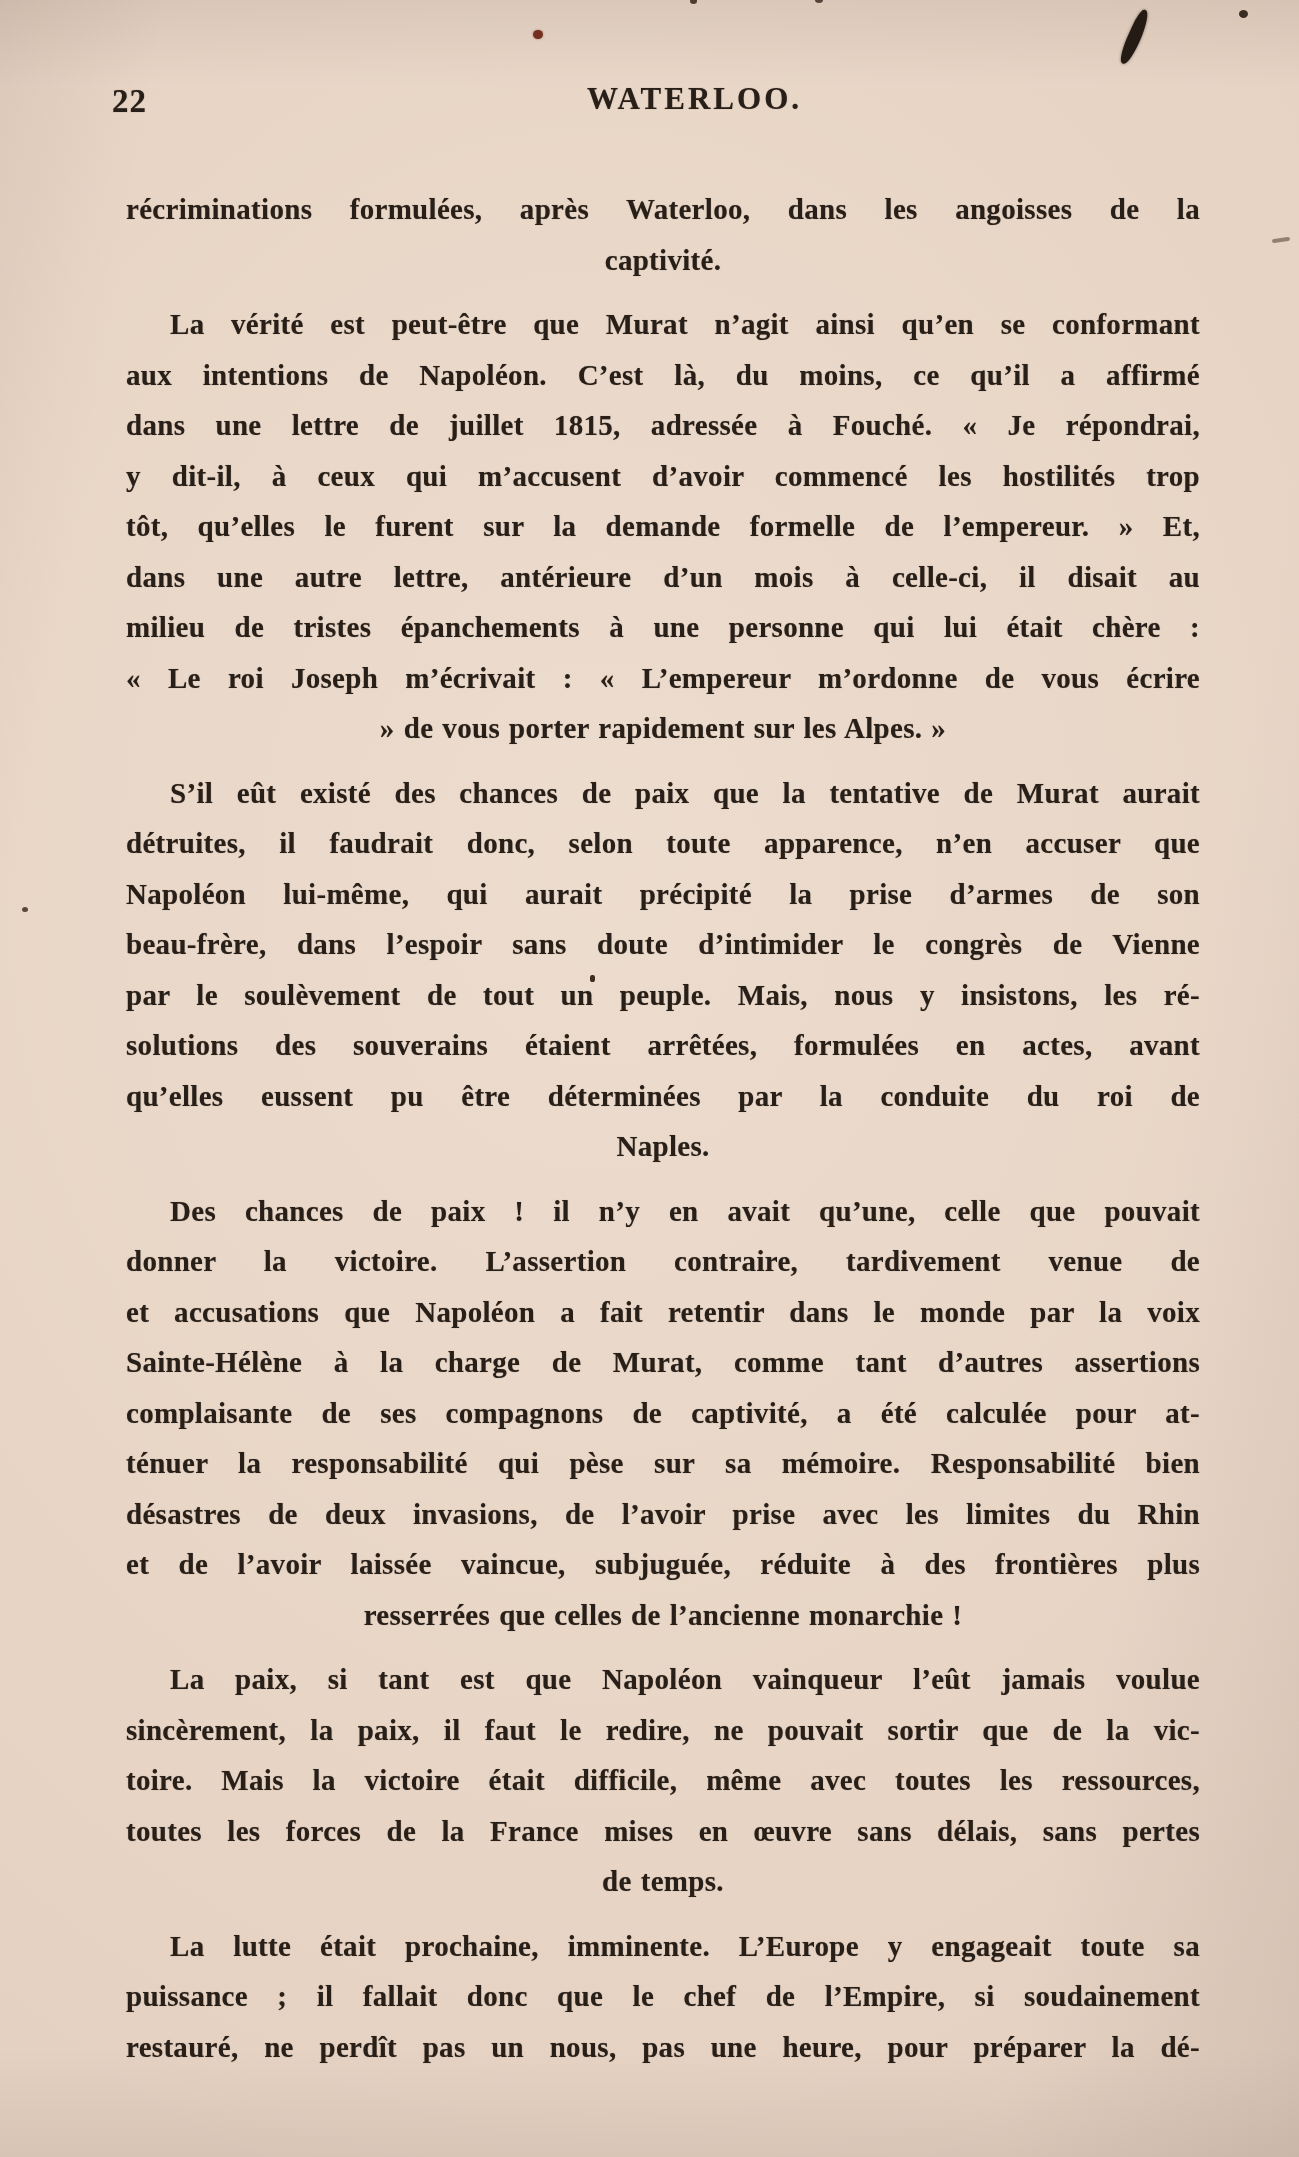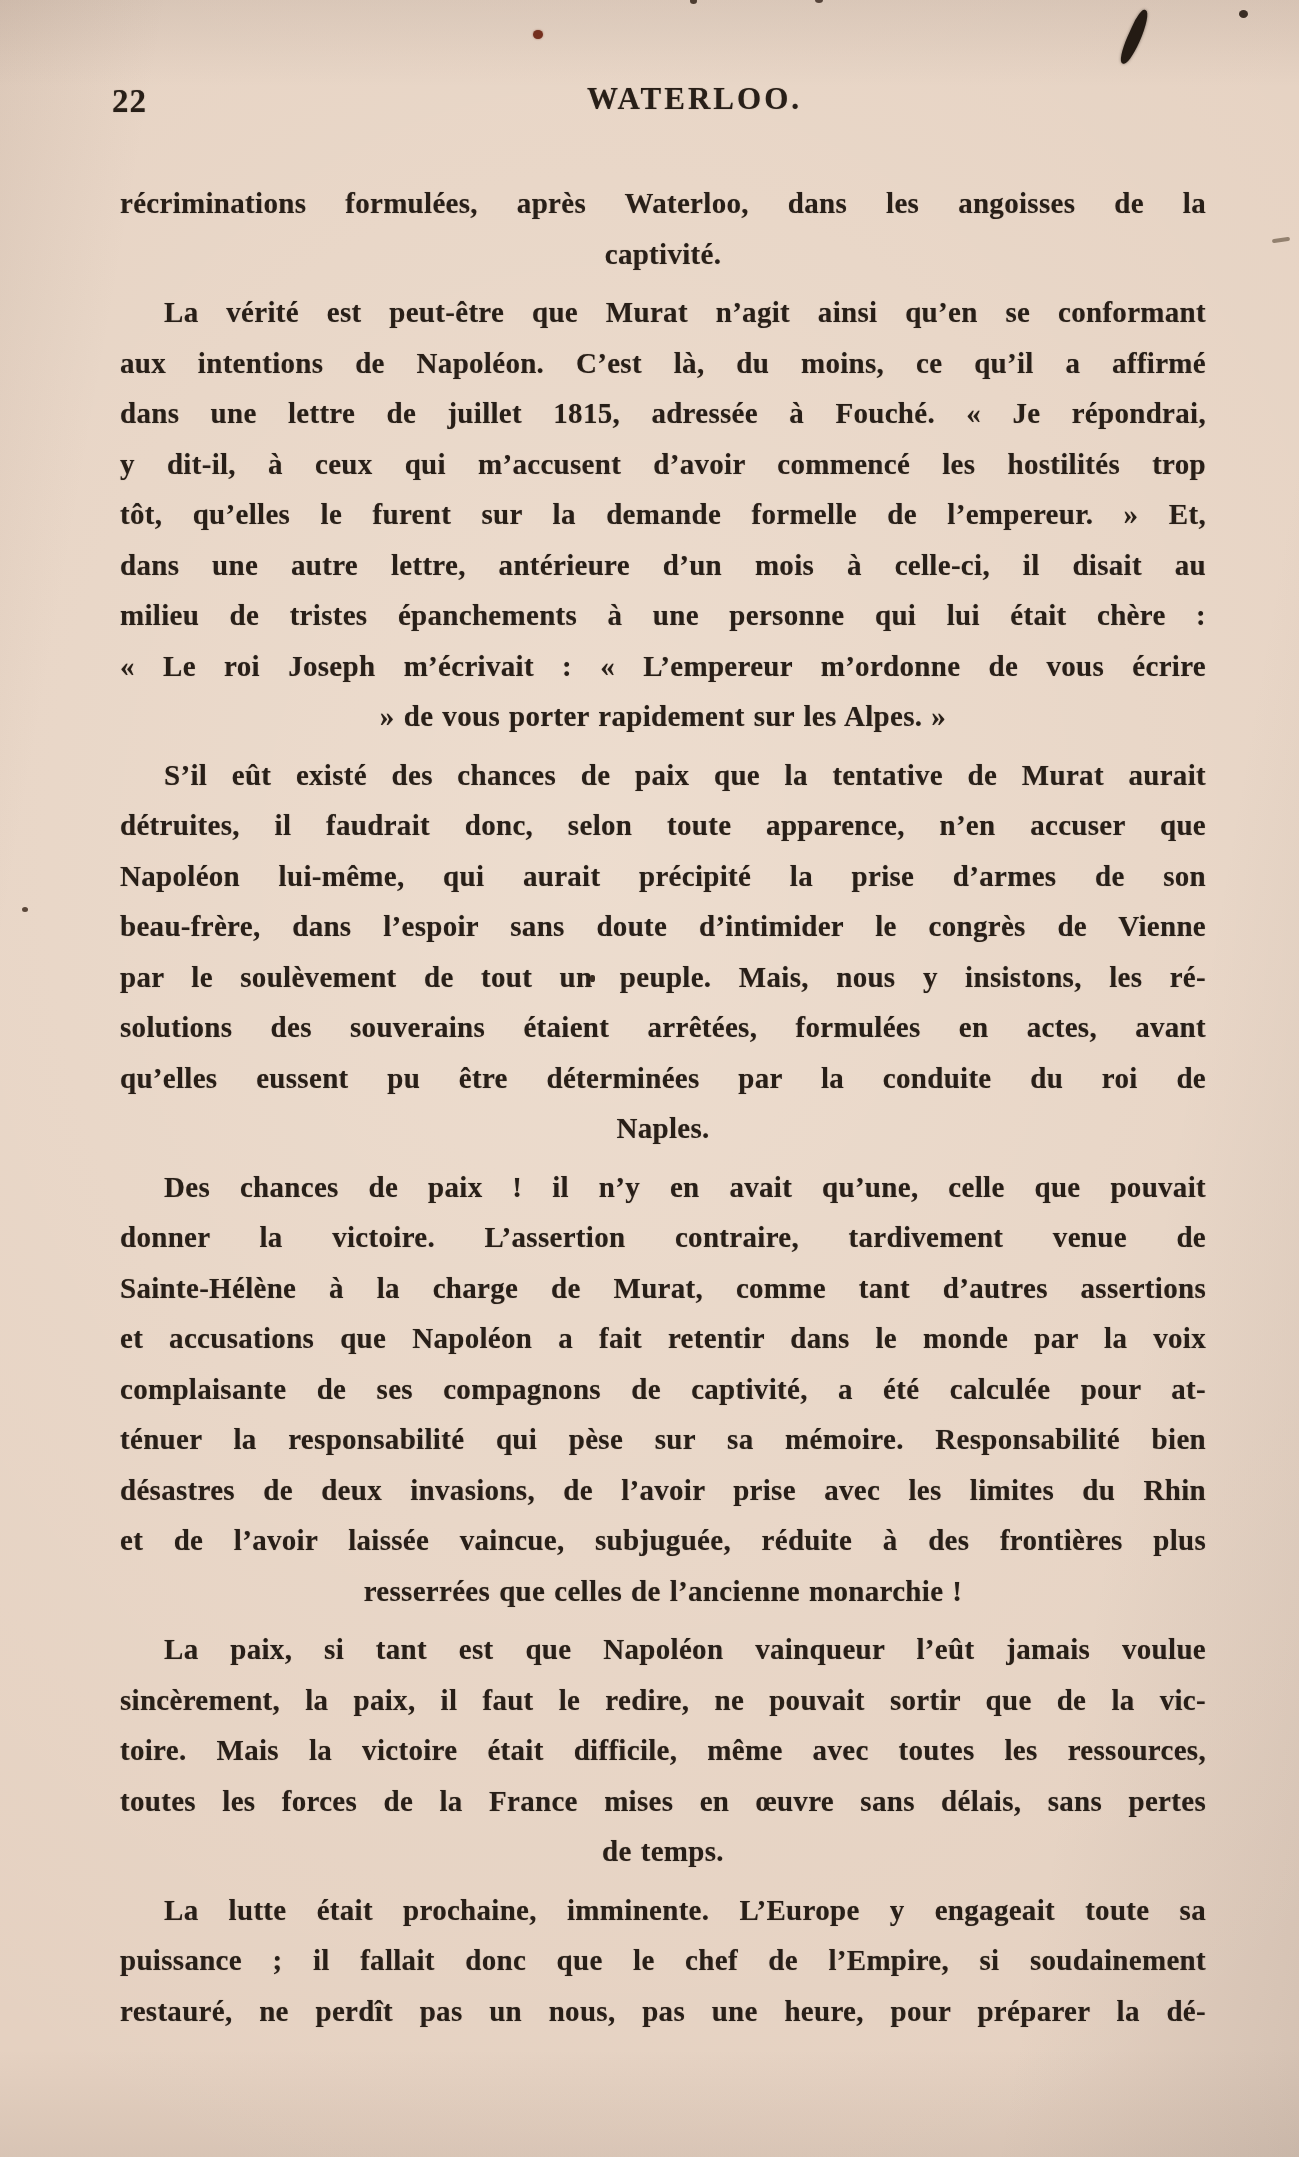--- a/index.html
+++ b/index.html
@@ -23,21 +23,21 @@
     position:absolute;left:0;top:0;width:1299px;text-align:center;
     transform:translateX(45px);
     font-size:31px;font-weight:700;letter-spacing:3px;
     text-shadow:0 0 1px rgba(40,28,18,0.45);
   }
   .text-block{
     position:absolute;left:112px;top:170px;width:1102px;
     font-size:29px;font-weight:700;letter-spacing:0.3px;word-spacing:1.5px;
     text-shadow:0 0 1px rgba(40,28,18,0.40);
   }
-  .paragraph{margin:8px;padding:0;}
+  .paragraph{margin:14px;padding:0;}
   .line{height:50.5px;line-height:50.5px;white-space:normal;}
   .line.justify{text-align:justify;text-align-last:justify;}
   .line.left{text-align:center;}
   .line.indent{text-indent:44px;}
   .speck{position:absolute;border-radius:50%;}
   .speck-red{left:533px;top:30px;width:10px;height:9px;background:#74301f;box-shadow:0 0 2px rgba(116,48,31,0.6);}
   .speck-top-1{left:690px;top:-2px;width:7px;height:6px;background:#4c3c30;}
   .speck-top-2{left:815px;top:-3px;width:8px;height:6px;background:#55443a;}
   .stroke-topright{
     position:absolute;left:1128px;top:8px;width:13px;height:58px;background:#241b14;
@@ -79,22 +79,22 @@
       <div class="line justify">Napoléon lui-même, qui aurait précipité la prise d’armes de son</div>
       <div class="line justify">beau-frère, dans l’espoir sans doute d’intimider le congrès de Vienne</div>
       <div class="line justify">par le soulèvement de tout un peuple. Mais, nous y insistons, les ré-</div>
       <div class="line justify">solutions des souverains étaient arrêtées, formulées en actes, avant</div>
       <div class="line justify">qu’elles eussent pu être déterminées par la conduite du roi de</div>
       <div class="line left">Naples.</div>
     </div>
     <div class="paragraph">
       <div class="line justify indent">Des chances de paix ! il n’y en avait qu’une, celle que pouvait</div>
       <div class="line justify">donner la victoire. L’assertion contraire, tardivement venue de</div>
+      <div class="line justify">et accusations que Napoléon a fait retentir dans le monde par la voix</div>
       <div class="line justify">Sainte-Hélène à la charge de Murat, comme tant d’autres assertions</div>
-      <div class="line justify">et accusations que Napoléon a fait retentir dans le monde par la voix</div>
       <div class="line justify">complaisante de ses compagnons de captivité, a été calculée pour at-</div>
       <div class="line justify">ténuer la responsabilité qui pèse sur sa mémoire. Responsabilité bien</div>
       <div class="line justify">désastres de deux invasions, de l’avoir prise avec les limites du Rhin</div>
       <div class="line justify">et de l’avoir laissée vaincue, subjuguée, réduite à des frontières plus</div>
       <div class="line left">resserrées que celles de l’ancienne monarchie !</div>
     </div>
     <div class="paragraph">
       <div class="line justify indent">La paix, si tant est que Napoléon vainqueur l’eût jamais voulue</div>
       <div class="line justify">sincèrement, la paix, il faut le redire, ne pouvait sortir que de la vic-</div>
       <div class="line justify">toire. Mais la victoire était difficile, même avec toutes les ressources,</div>

